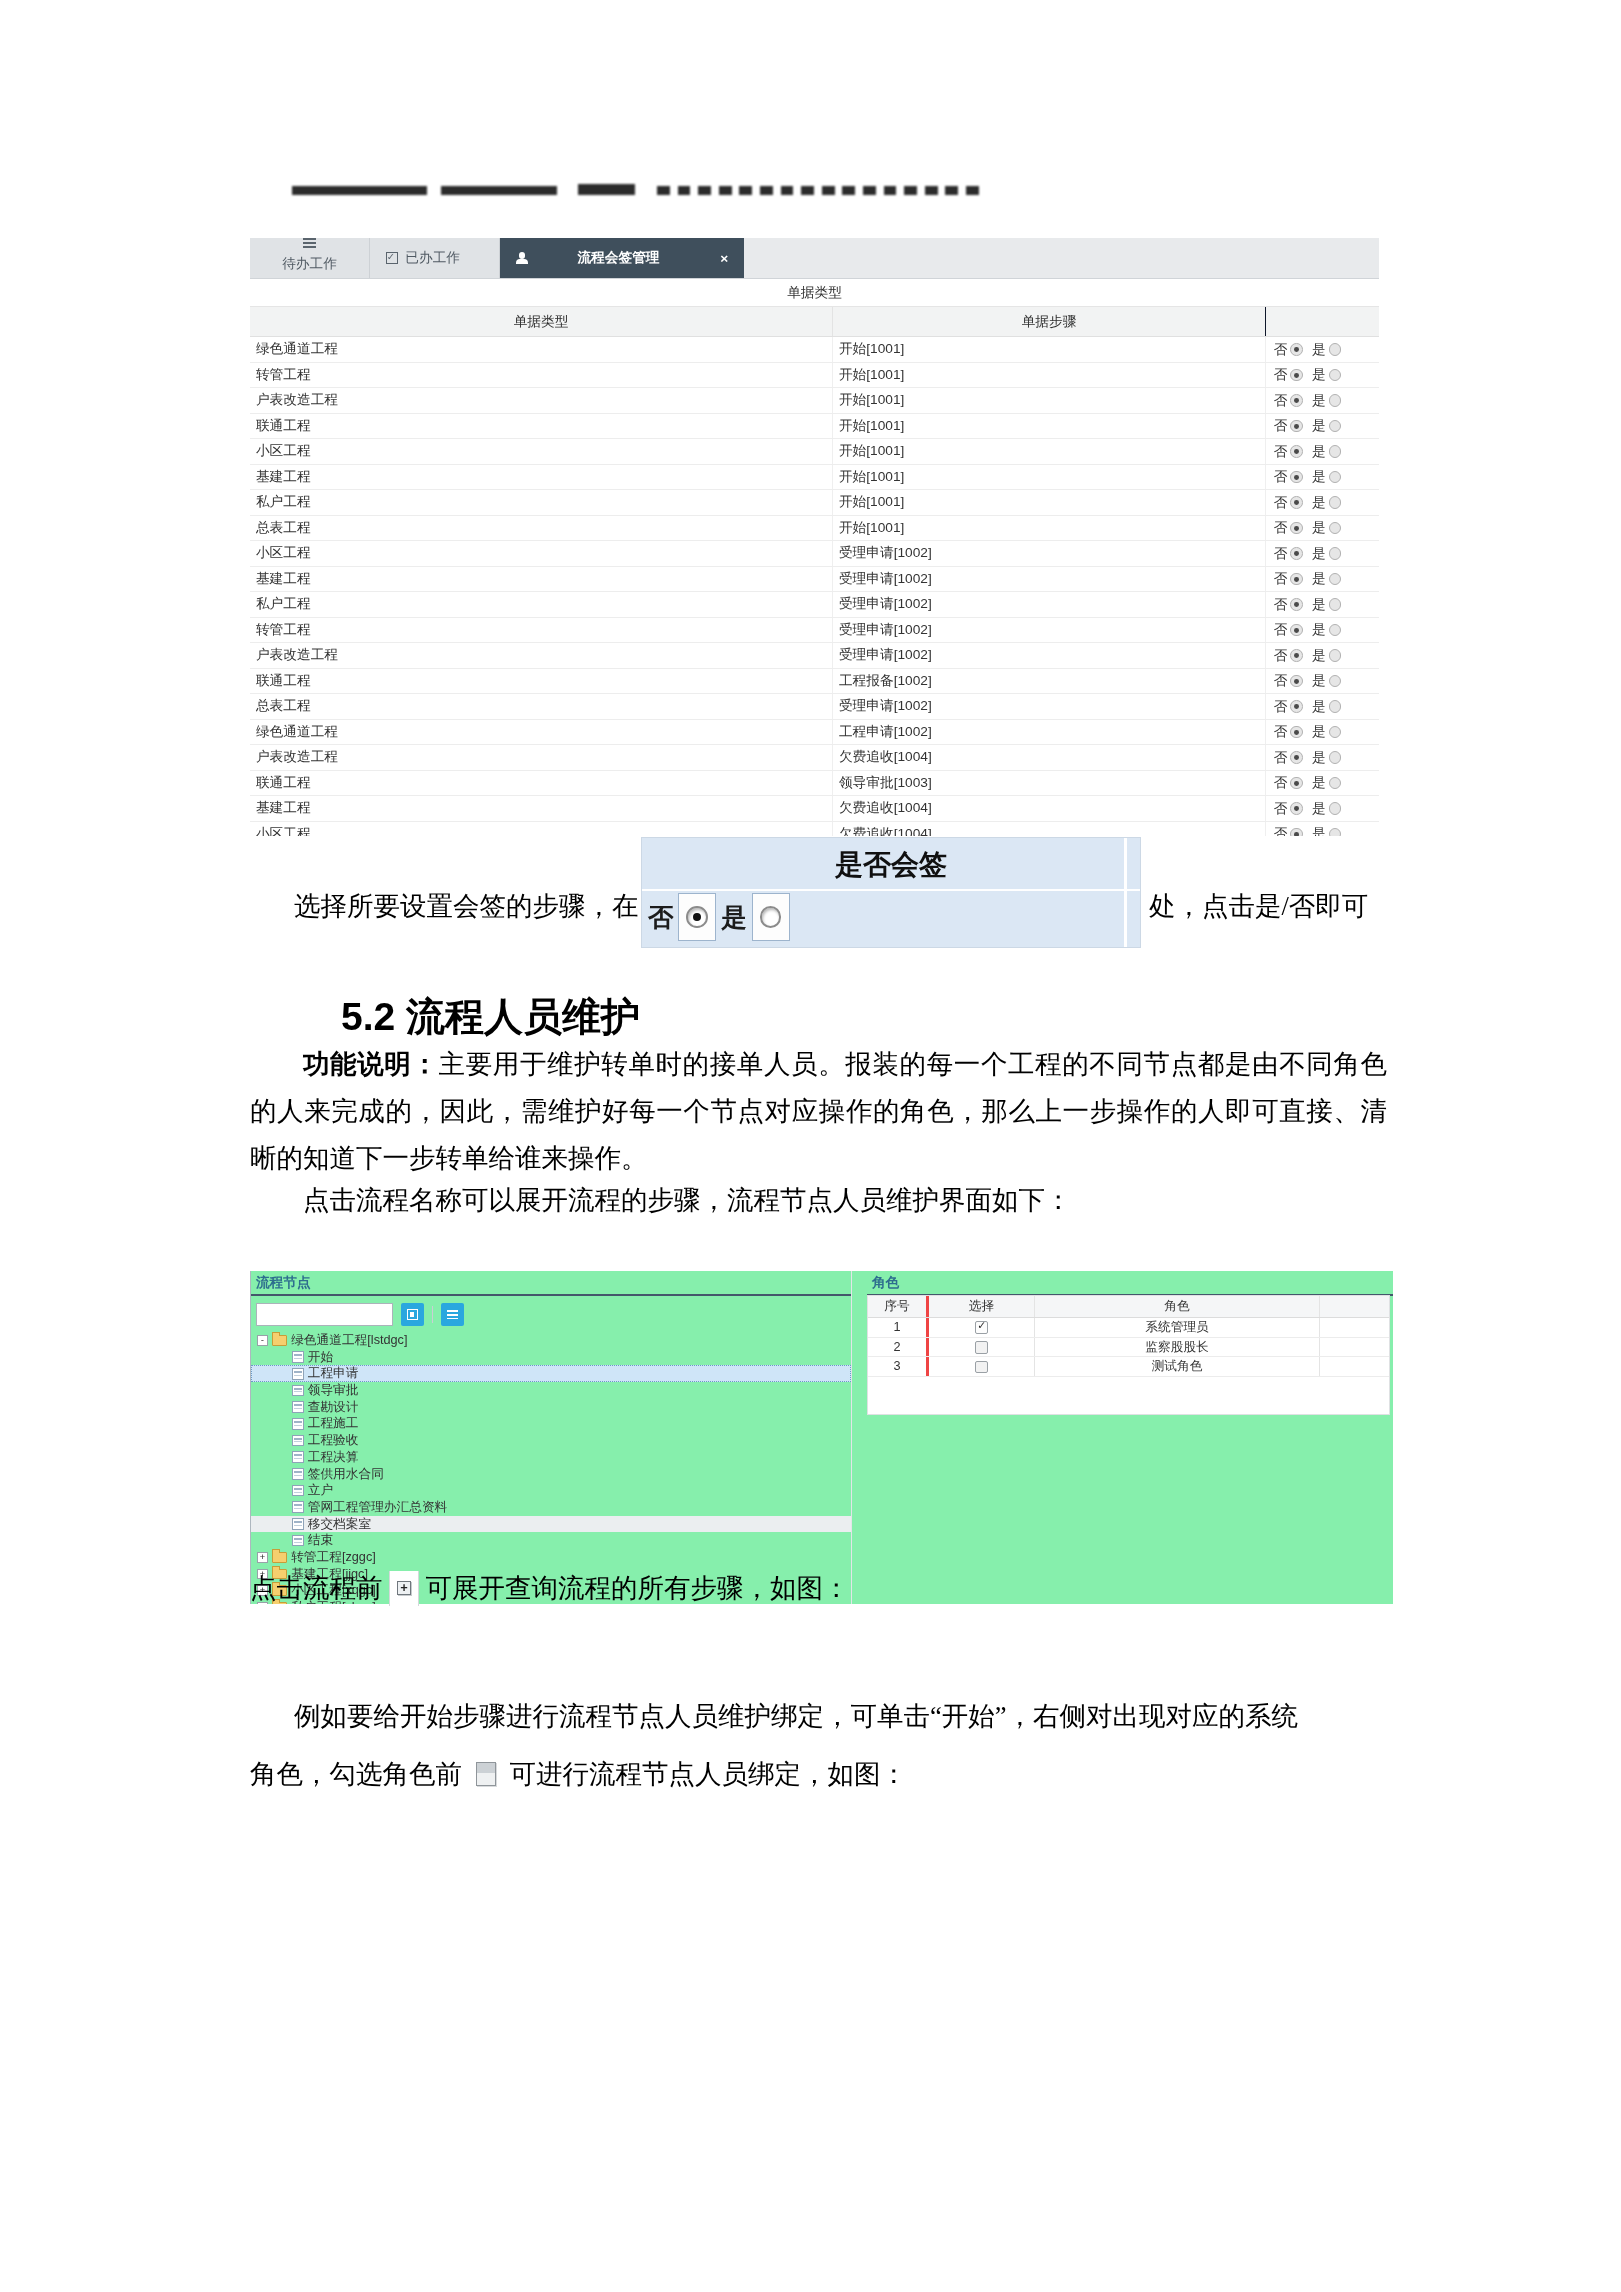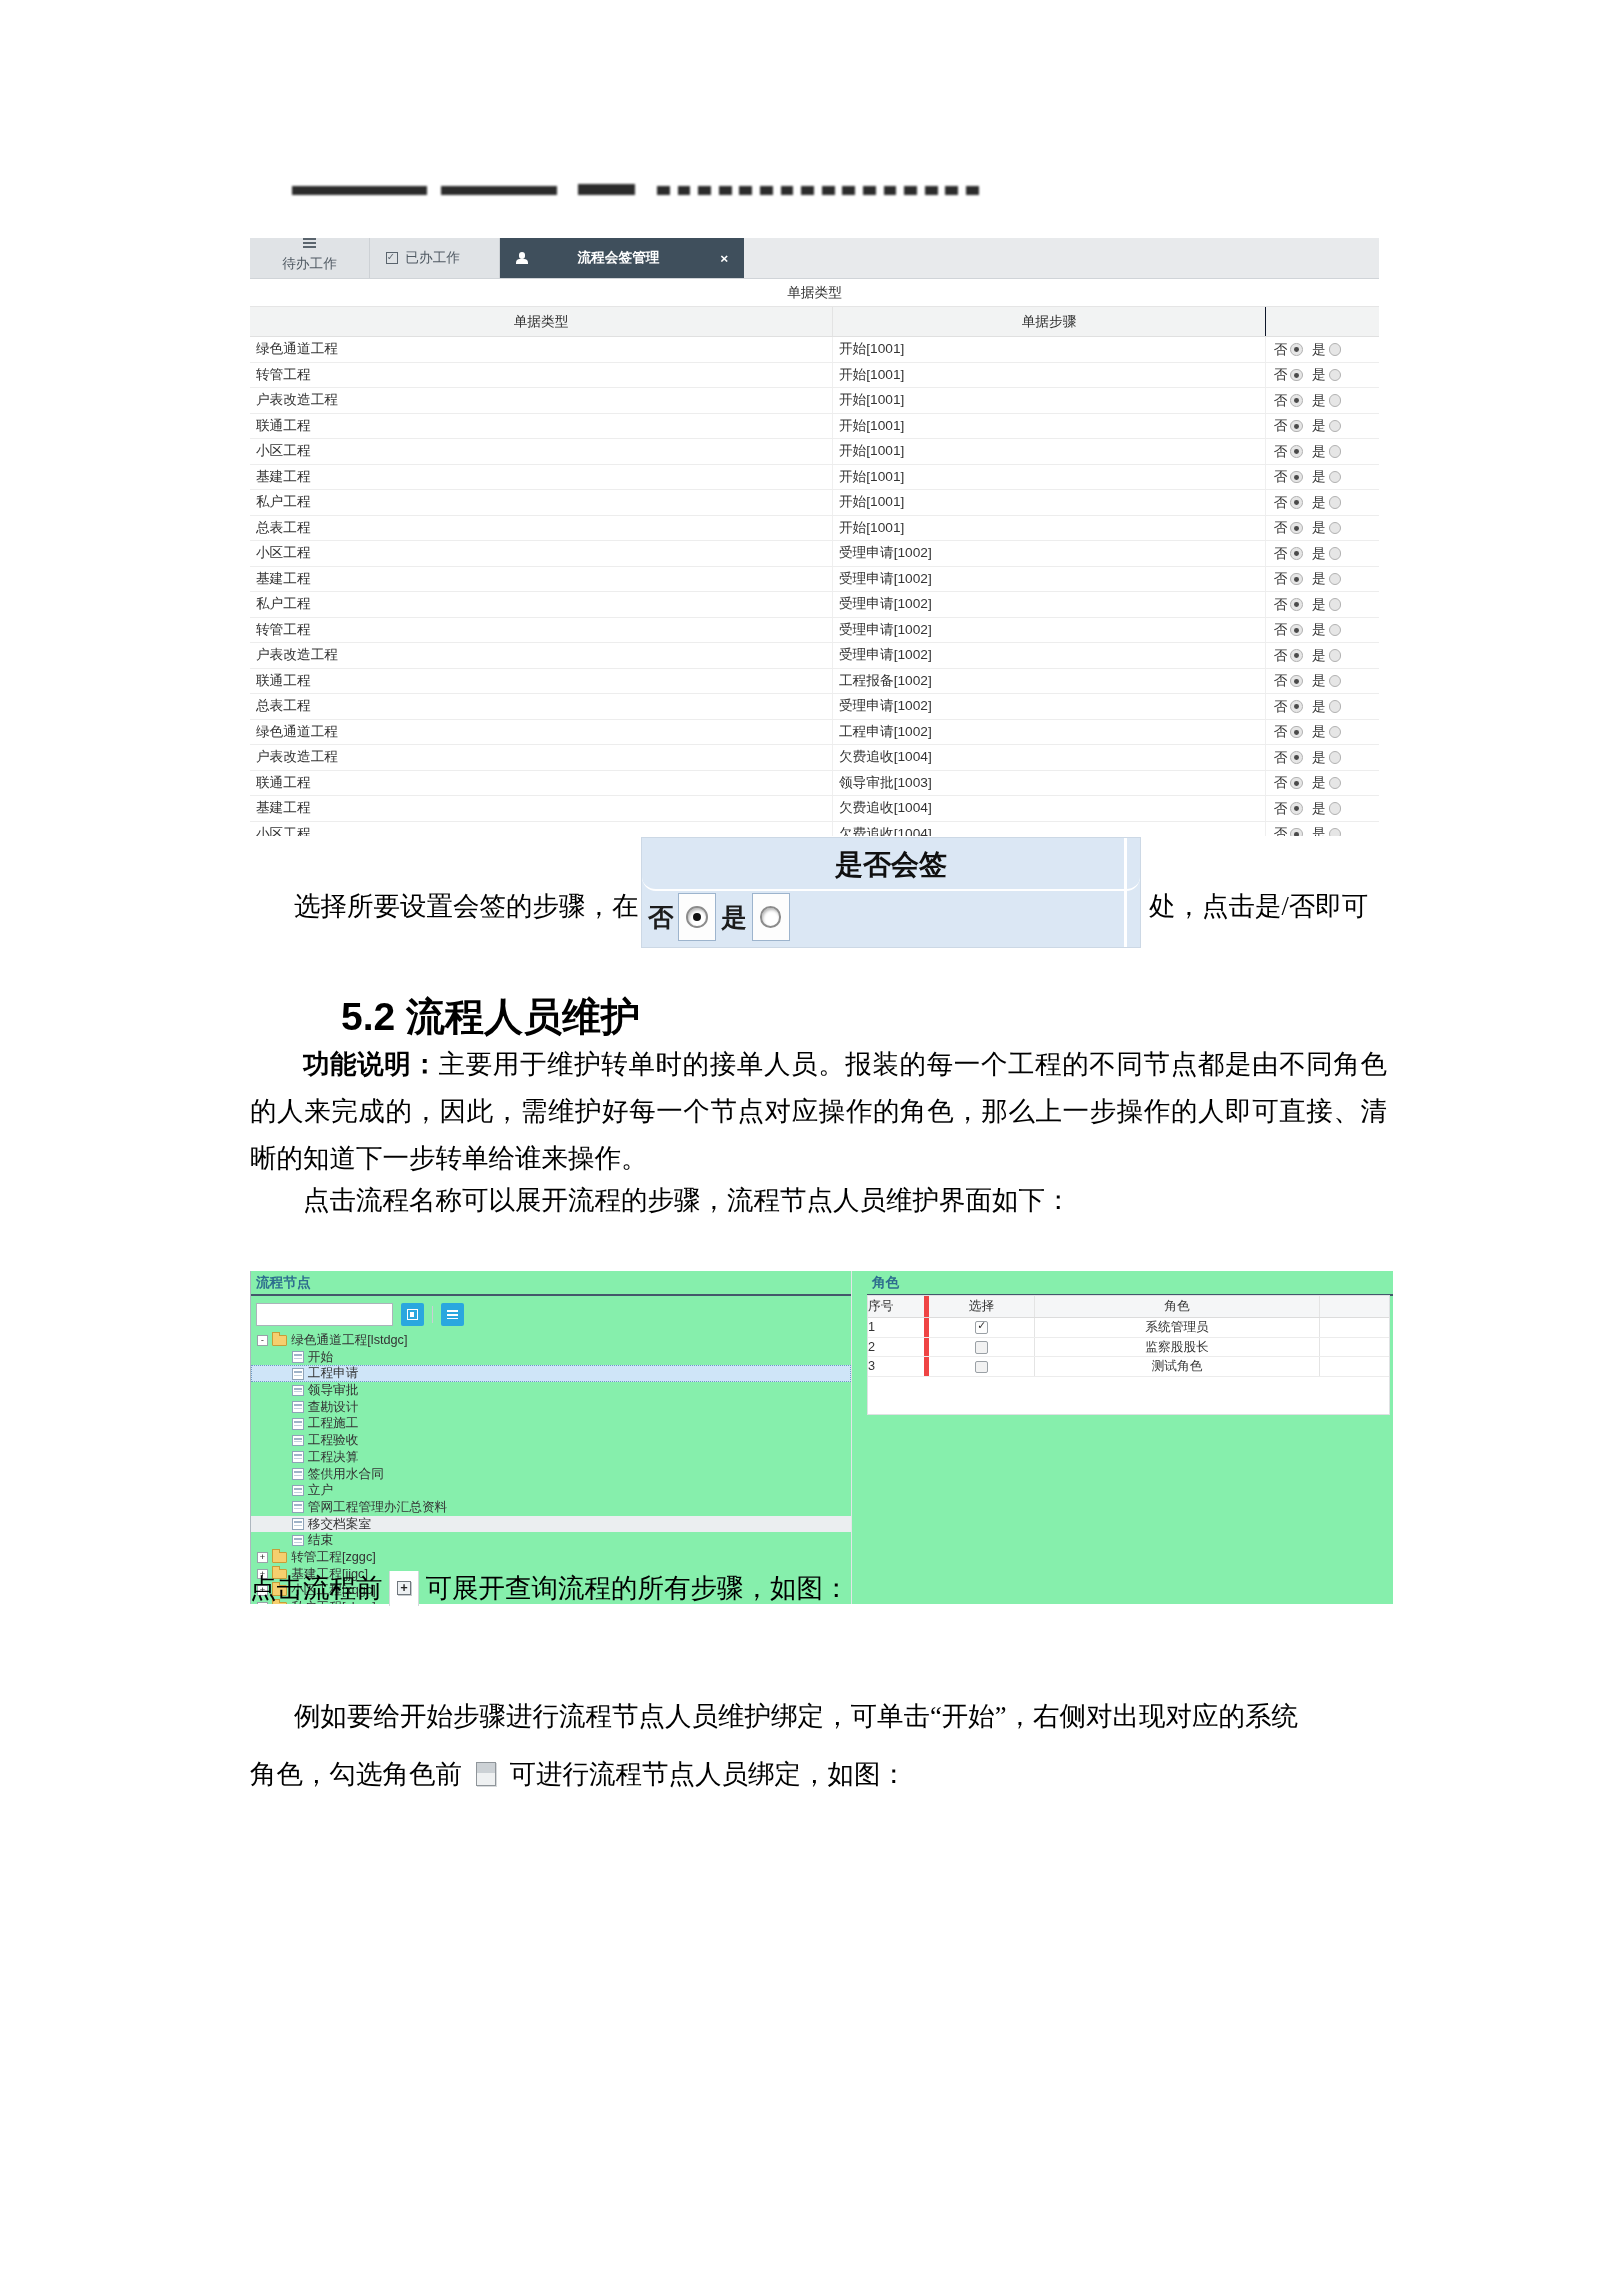--- a/index.html
+++ b/index.html
@@ -44,21 +44,21 @@
   .trow .c3{flex:1;display:flex;align-items:center;padding-left:7.8px;gap:2px;}
   .rlbl{font-size:13.7px;color:#333;}
   .radio{width:12.7px;height:12.7px;border-radius:50%;background:#e6e6e6;border:1px solid #b1b1b1;
          box-sizing:border-box;position:relative;margin-right:6.9px;margin-left:1px;flex:none;}
   .radio.sel::after{content:"";position:absolute;left:2.9px;top:2.9px;width:4.9px;height:4.9px;border-radius:50%;background:#4a4a4a;}
 
   
   #signbox{position:absolute;left:642px;top:838px;width:498px;height:109px;background:#dbe7f4;outline:1px solid #ccd8e5;}
   #signbox::after{content:"";position:absolute;right:12.7px;top:0;bottom:0;width:2.9px;background:#fff;}
   .sb-hd{height:51px;line-height:53px;text-align:center;font-weight:bold;font-size:28px;color:#101010;
-         border-bottom:2.9px solid #fff;border-radius:14px;}
+         border-bottom:2.9px solid #fff;}
   .sb-body{height:52px;display:flex;align-items:center;padding-left:5.9px;gap:4.9px;
            font-size:25.5px;font-weight:bold;color:#1c1c1c;}
   .bigframe{width:36px;height:46px;background:#fdfdfd;border:1px solid #9db4cd;display:inline-flex;
             align-items:center;justify-content:center;flex:none;}
   .bigradio{width:21.6px;height:21.6px;border-radius:50%;border:2px solid #8b8b8b;background:#fff;position:relative;
             box-shadow:inset 1px 2px 2.9px rgba(0,0,0,.28);box-sizing:border-box;}
   .bigradio.sel::after{content:"";position:absolute;left:4.9px;top:4.9px;width:7.8px;height:7.8px;background:#111;border-radius:50%;}
 
   #cap-left{position:absolute;left:294px;top:888px;}
   #cap-right{position:absolute;left:1149px;top:888px;}
@@ -94,21 +94,21 @@
        text-align:center;color:#333;flex:none;box-sizing:border-box;}
   .fold{width:15.7px;height:10.8px;background:#f6cf6e;border:1px solid #c79d38;border-radius:1px;position:relative;flex:none;box-sizing:border-box;}
   .fold::before{content:"";position:absolute;left:-1px;top:-3.9px;width:6.9px;height:2.9px;background:#f6cf6e;
                 border:1px solid #c79d38;border-bottom:none;}
   .nico{width:11.8px;height:11.8px;border:1px solid #8fa3b8;background:#fff;position:relative;flex:none;box-sizing:border-box;}
   .nico::before{content:"";position:absolute;left:1px;top:2px;right:1px;height:2px;background:#9fb3c8;}
   .nico::after{content:"";position:absolute;left:1px;top:5.9px;right:1px;height:1px;background:#c3d0dd;}
 
   .rtable{position:absolute;left:0;top:23.5px;right:2.9px;height:120px;border:1px solid #dfe1e3;box-sizing:border-box;background:#fff;}
   .rhead{display:flex;height:21.6px;line-height:21.6px;background:#f5f6f7;border-bottom:1px solid #dcdcdc;color:#333;}
-  .rc1{width:61px;text-align:left;border-right:5px solid #ef4444;box-sizing:border-box;flex:none;}
+  .rc1{width:61px;text-align:center;border-right:3px solid #ef4444;box-sizing:border-box;flex:none;}
   .rc2{width:106px;text-align:center;border-right:1px solid #e4e4e4;box-sizing:border-box;flex:none;}
   .rc3{flex:1;text-align:center;border-right:1px solid #e4e4e4;box-sizing:border-box;}
   .rc4{width:69px;flex:none;}
   .rrow{display:flex;height:18.6px;line-height:18.6px;border-bottom:1px solid #ececec;color:#333;background:#fff;}
   .cb{display:inline-block;width:12.7px;height:12.7px;border:1px solid #9aa0a5;background:#f2f2f2;border-radius:2px;
       position:relative;vertical-align:middle;box-sizing:border-box;}
   .cb.on{background:#fdfdfd;}
   .cb.on::after{content:"\2713";position:absolute;left:1px;top:-2.9px;font:bold 10.8px/12.7px "DejaVu Sans",sans-serif;color:#2b2b2b;}
 
   

